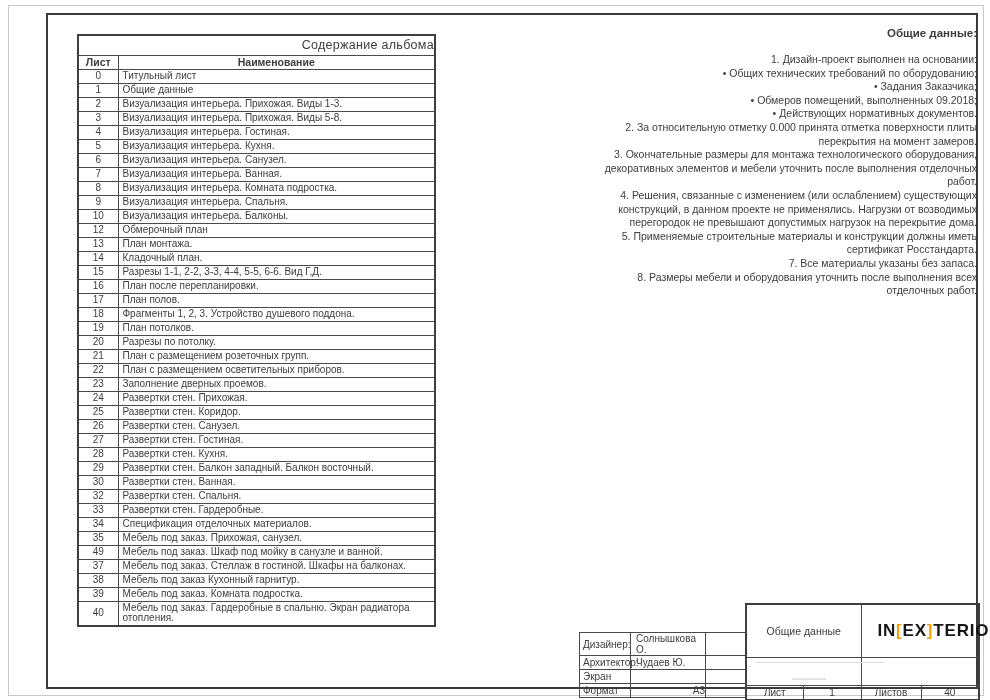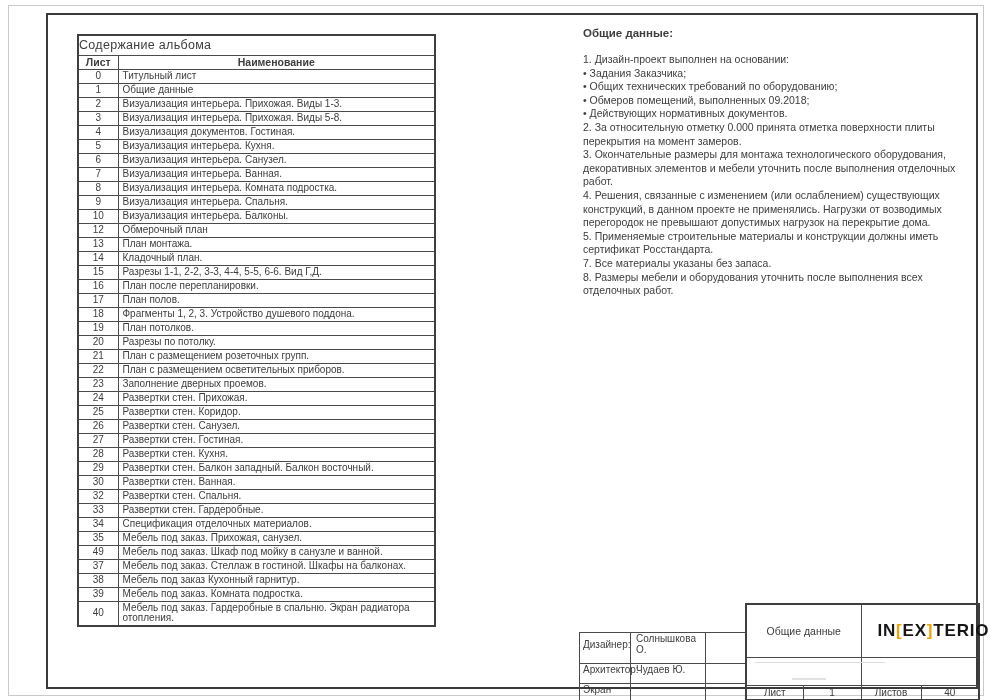--- a/index.html
+++ b/index.html
@@ -11,36 +11,36 @@
                   border:1px solid #c9c9c9; }
   .frame { position:absolute; left:46px; top:13px; width:932px; height:676px;
            border:2px solid #3a3a3a; }
 
   
   table.toc { position:absolute; left:77px; top:34px; width:359px;
               border-collapse:collapse; table-layout:fixed;
               border:2px solid #3f3f3f; }
   table.toc td { border:1px solid #4a4a4a; color:#3d3d3d; font-size:10px;
                  line-height:10.5px; padding:1px 2px 1px 4px; vertical-align:middle; }
-  table.toc td.title { font-size:12.5px; height:20px; text-align:left; font-weight:400;
+  table.toc td.title { font-size:12.5px; height:20px; text-align:right; font-weight:400;
                        letter-spacing:0.3px; padding:2px 0; }
   table.toc td.hdr { font-weight:bold; font-size:10.5px; text-align:center; height:14px; padding:1px 0; }
   table.toc td.num { text-align:center; padding:1px 0; }
   table.toc tr.r { height:14px; }
   col.c-sheet { width:40px; }
 
   
-  .notes { position:absolute; left:583px; top:27px; width:394px; color:#3d3d3d; }
+  .notes { position:absolute; left:583px; top:27px; width:394px; color:#3d3d3d;text-align:right; }
   .notes-heading { font-weight:bold; font-size:11.5px; margin-bottom:14px; }
   .note-line { font-size:10.5px; line-height:13.6px; }
 
   
   table.tb { position:absolute; border-collapse:collapse; table-layout:fixed; }
   table.tb td { border:1px solid #4a4a4a; color:#3d3d3d; font-size:10px;
-                padding:0 0 8px 3px; vertical-align:middle; }
+                padding:0 0 0 3px; vertical-align:middle; }
   #tb-left { left:579px; top:632px; width:166px; }
   #tb-left tr { height:14px; }
   #tb-left td.val { padding-left:5px; }
   #tb-left td.center { text-align:right; padding:0; }
   #tb-mid { left:745px; top:603px; width:233px; border:2px solid #3f3f3f; }
   #tb-mid td.doc-title { text-align:center; font-size:10.5px; padding:0; }
   #tb-mid td.small { text-align:center; padding:0; }
   #tb-mid td.ghost-cell { position:relative; padding:0; }
   .ghost-a { position:absolute; left:8px; top:4px; width:130px; height:1px; background:#dcdcdc; }
   .ghost-b { position:absolute; left:45px; bottom:5px; width:34px; height:2px; background:#e2e2e2; }
@@ -82,21 +82,21 @@
         <tr class="r">
           <td class="num">2</td>
           <td>Визуализация интерьера. Прихожая. Виды 1-3.</td>
         </tr>
         <tr class="r">
           <td class="num">3</td>
           <td>Визуализация интерьера. Прихожая. Виды 5-8.</td>
         </tr>
         <tr class="r">
           <td class="num">4</td>
-          <td>Визуализация документов. Гостиная.</td>
+          <td>Визуализация интерьера. Гостиная.</td>
         </tr>
         <tr class="r">
           <td class="num">5</td>
           <td>Визуализация интерьера. Кухня.</td>
         </tr>
         <tr class="r">
           <td class="num">6</td>
           <td>Визуализация интерьера. Санузел.</td>
         </tr>
         <tr class="r">
@@ -227,22 +227,22 @@
           <td class="num">40</td>
           <td>Мебель под заказ. Гардеробные в спальню. Экран радиатора отопления.</td>
         </tr>
       </tbody>
   </table>
 
   <div class="notes">
     <div class="notes-heading">Общие данные:</div>
     <div>
         <div class="note-line">1. Дизайн-проект выполнен на основании:</div>
+        <div class="note-line">• Общих технических требований по оборудованию;</div>
         <div class="note-line">• Задания Заказчика;</div>
-        <div class="note-line">• Общих технических требований по оборудованию;</div>
         <div class="note-line">• Обмеров помещений, выполненных 09.2018;</div>
         <div class="note-line">• Действующих нормативных документов.</div>
         <div class="note-line">2. За относительную отметку 0.000 принята отметка поверхности плиты перекрытия на момент замеров.</div>
         <div class="note-line">3. Окончательные размеры для монтажа технологического оборудования, декоративных элементов и мебели уточнить после выполнения отделочных работ.</div>
         <div class="note-line">4. Решения, связанные с изменением (или ослаблением) существующих конструкций, в данном проекте не применялись. Нагрузки от возводимых перегородок не превышают допустимых нагрузок на перекрытие дома.</div>
         <div class="note-line">5. Применяемые строительные материалы и конструкции должны иметь сертификат Росстандарта.</div>
         <div class="note-line">7. Все материалы указаны без запаса.</div>
         <div class="note-line">8. Размеры мебели и оборудования уточнить после выполнения всех отделочных работ.</div>
       </div>
   </div>

